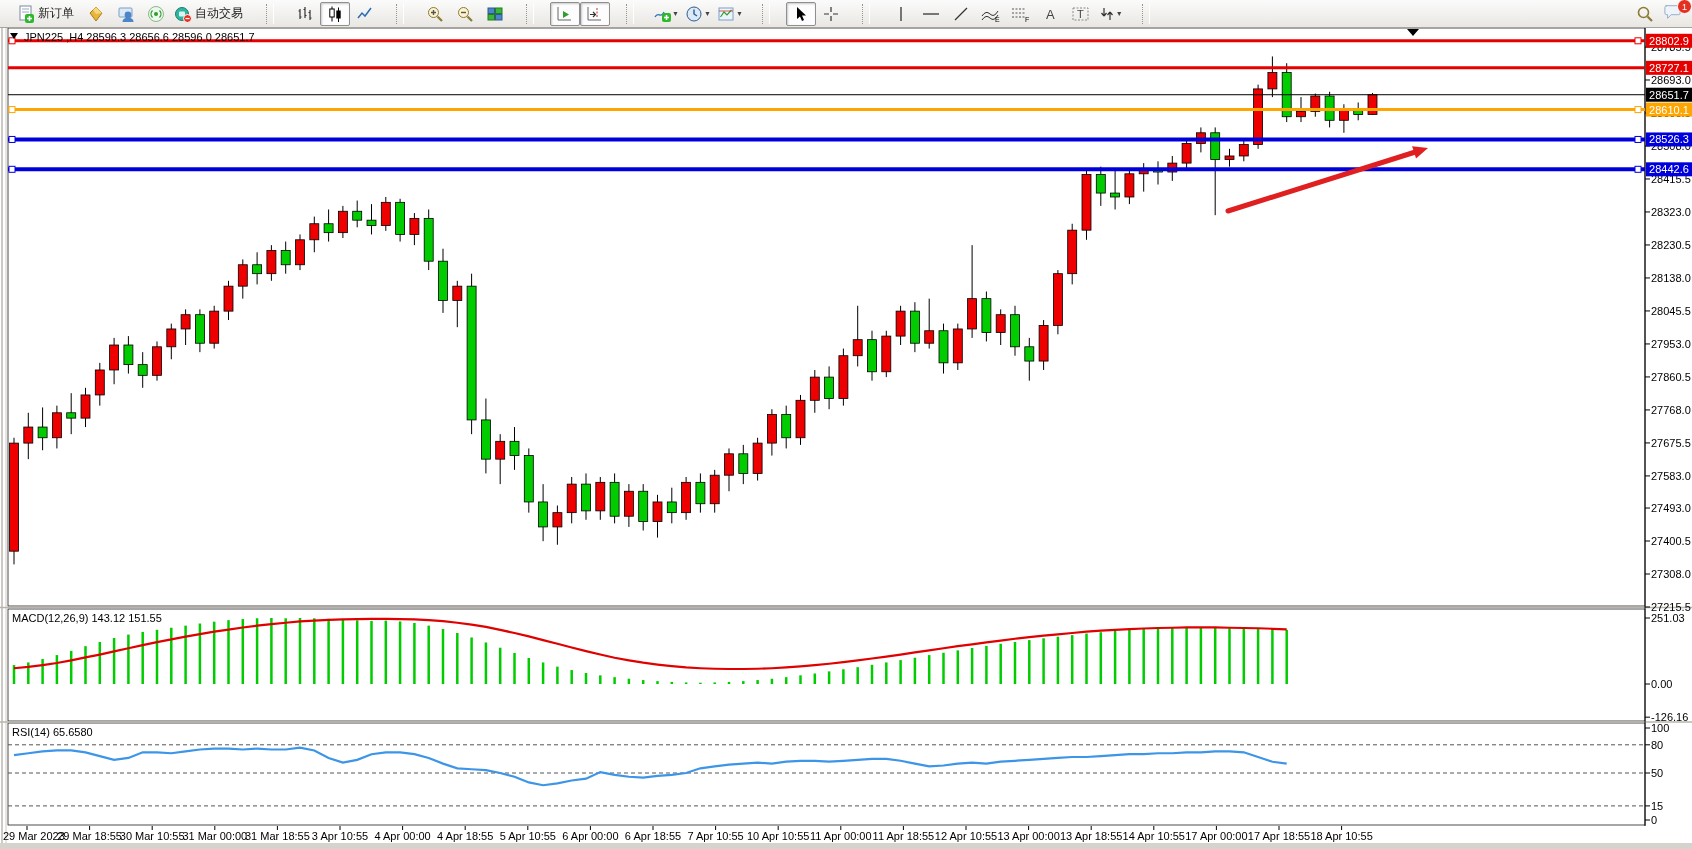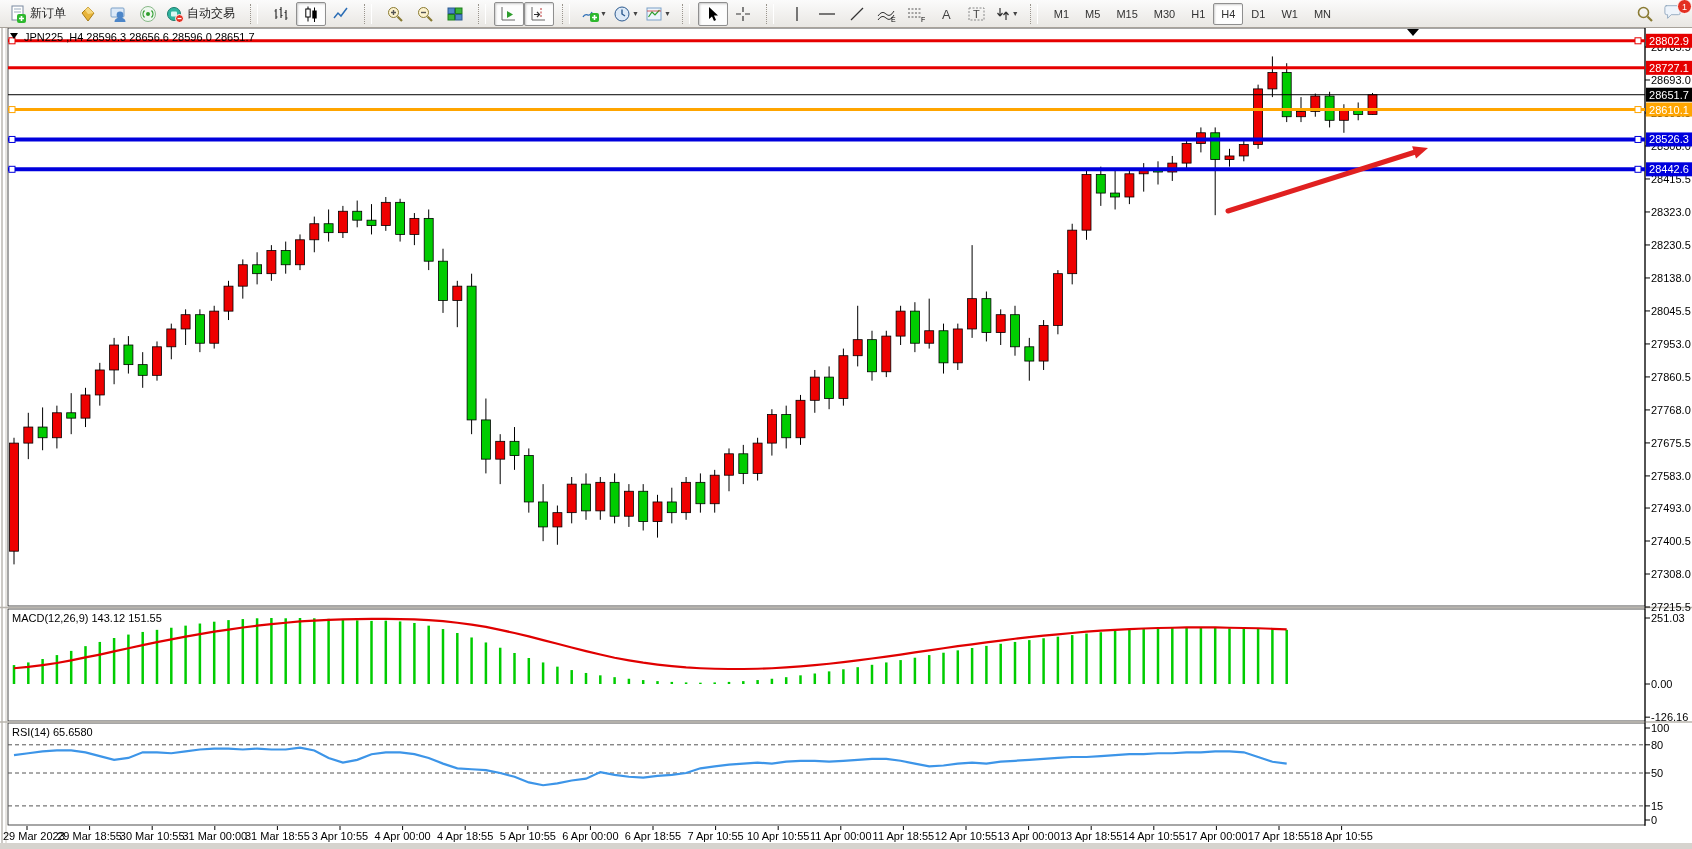--- a/index.html
+++ b/index.html
@@ -2,21 +2,21 @@
 <html><head>
 <meta charset="utf-8">
 <style>
   html,body{margin:0;padding:0;}
   body{width:1692px;height:849px;overflow:hidden;position:relative;background:#d6d3ce;
        font-family:"Liberation Sans",sans-serif;-webkit-font-smoothing:antialiased;}
   
   .toolbar{position:absolute;left:0;top:0;width:1692px;height:27px;
     background:linear-gradient(#fbfbfb,#e9e7e3);border-bottom:1px solid #a8a29a;
     display:flex;align-items:center;font-size:12px;color:#222;z-index:5;}
-  .tgroup{display:flex;align-items:center;height:100%;padding:0 6px;}
+  .tgroup{display:flex;align-items:center;height:100%;padding:0 14px;}
   .tsep{width:6px;height:20px;margin:0 2px;border-left:1px dotted #9a958d;border-right:1px solid #fff;}
   .tbtn{min-width:24px;height:22px;display:flex;align-items:center;justify-content:center;
     border:1px solid transparent;border-radius:2px;padding:0 2px;cursor:default;}
   .tbtn.pressed{background:#fdfdfd;border:1px solid #8f8f8f;box-shadow:inset 1px 1px 2px #c9c9c9;}
   .tlabel{margin-left:3px;margin-right:4px;font-size:12px;}
   .caret{font-size:7px;color:#444;margin-left:1px;}
   .tf-btn{height:20px;padding:0 7px;display:flex;align-items:center;font-size:11px;color:#333;
     border:1px solid transparent;border-radius:2px;}
   .tf-btn.pressed{background:#fefefe;border:1px solid #8f8f8f;box-shadow:inset 1px 1px 2px #cfcfcf;}
   .toolbar-right{position:absolute;right:8px;top:0;height:27px;display:flex;align-items:center;gap:10px;}
@@ -225,31 +225,20 @@
     <div class="tbtn">
       <svg width="16" height="16">
         <path d="M5 2v8M5 10l-2.5-3M5 10l2.5-3" stroke="#333" fill="none" stroke-width="1.2"></path>
         <path d="M11 14V6M11 6l-2.5 3M11 6l2.5 3" stroke="#333" fill="none" stroke-width="1.2"></path>
       </svg>
       <span class="caret">▼</span>
     </div>
   </div>
   <div class="tsep"></div>
 
-  <div class="tgroup" id="tf-container">
-      <div class="tf-btn">M1</div>
-      <div class="tf-btn">M5</div>
-      <div class="tf-btn">M15</div>
-      <div class="tf-btn">M30</div>
-      <div class="tf-btn">H1</div>
-      <div class="tf-btn pressed">H4</div>
-      <div class="tf-btn">D1</div>
-      <div class="tf-btn">W1</div>
-      <div class="tf-btn">MN</div>
-    </div>
 
   <div class="toolbar-right">
     <svg width="18" height="18">
       <circle cx="7.5" cy="7.5" r="5" fill="none" stroke="#8a7b33" stroke-width="1.6"></circle>
       <line x1="11.5" y1="11.5" x2="16" y2="16" stroke="#8a7b33" stroke-width="2.2"></line>
     </svg>
     <div class="chat-wrap">
       <svg width="20" height="18">
         <path d="M2 3h14a2 2 0 0 1 2 2v6a2 2 0 0 1-2 2H8l-4 4v-4H3a2 2 0 0 1-2-2V5a2 2 0 0 1 2-2z" transform="scale(0.9)" fill="#eef4fb" stroke="#8fa6bd"></path>
       </svg>

